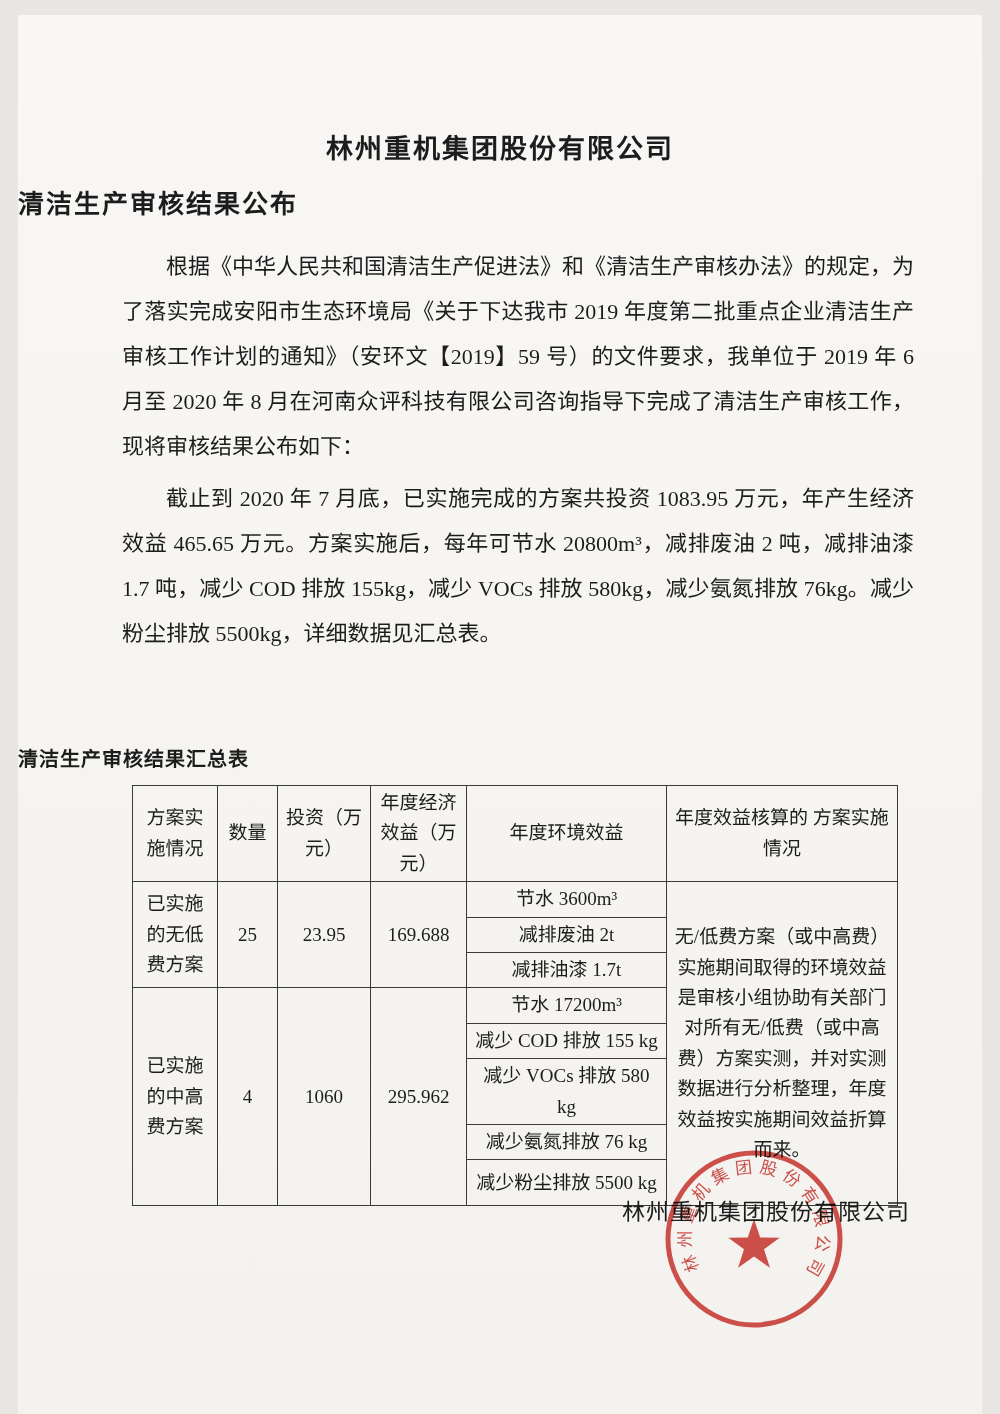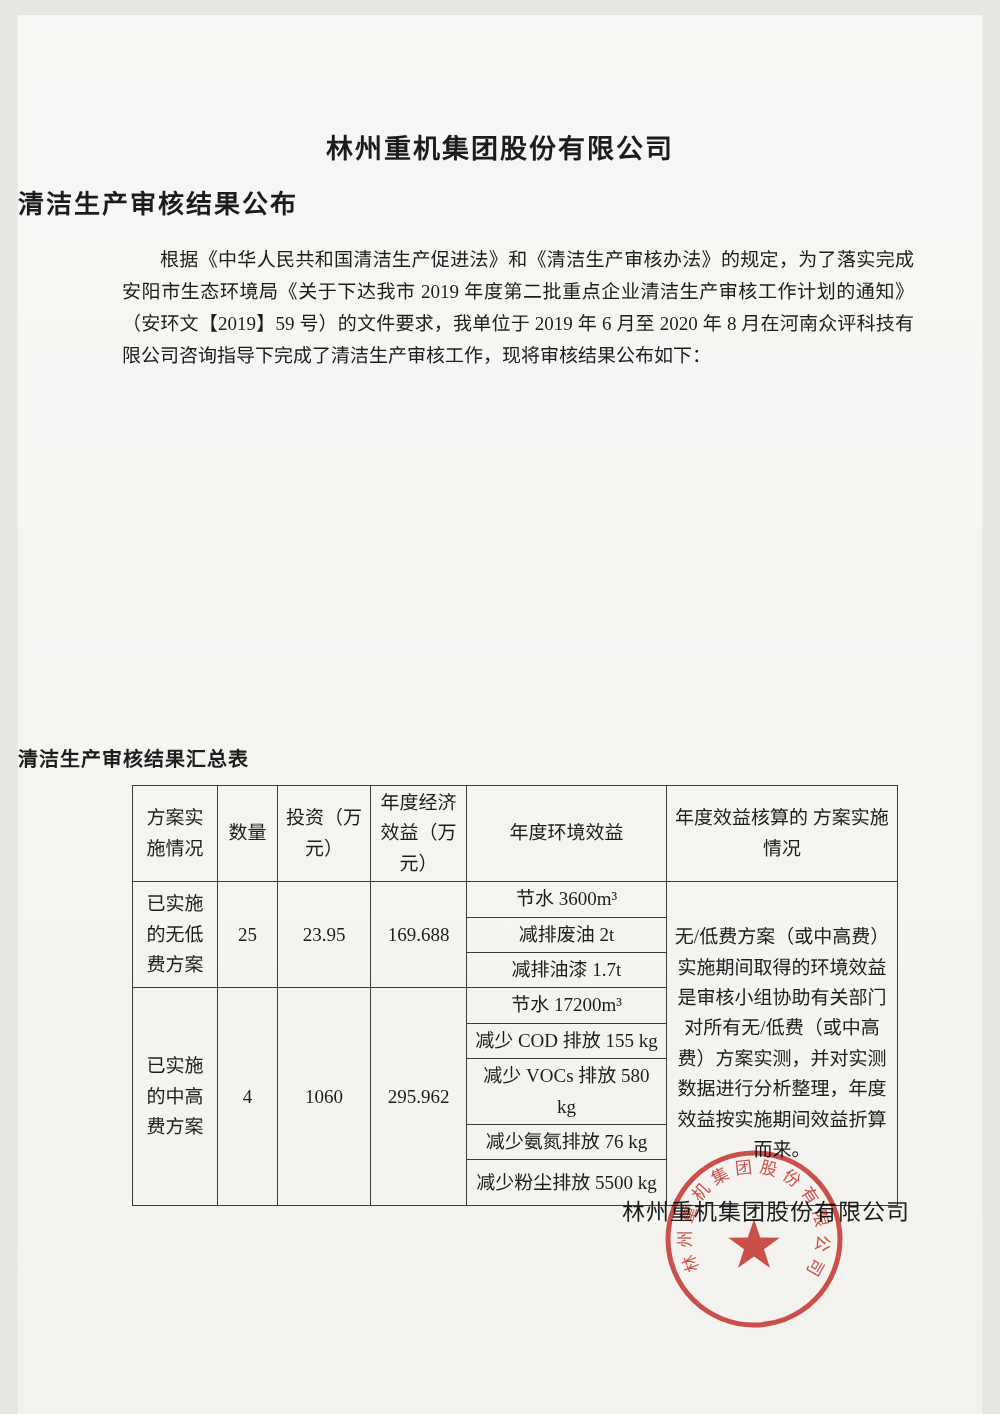--- a/index.html
+++ b/index.html
@@ -16,21 +16,21 @@
   .doc-title {
     position:absolute; top:112px; left:0; width:100%;
     text-align:center; font-size:27px; font-weight:bold; letter-spacing:2px; margin:0;
   }
   .doc-subtitle {
     position:absolute; top:168px; left:0; width:100%;
     text-align:left; font-size:26px; font-weight:bold; letter-spacing:2px; margin:0;
   }
   .body-text {
     position:absolute; left:104px; top:229px; width:792px;
-    font-size:19px; line-height:32px; text-align:justify;
+    font-size:22px; line-height:45px; text-align:justify;
   }
   .body-text p { margin:0 0 7px 0; text-indent:2em; }
   .table-title {
     position:absolute; top:728px; left:0; width:100%;
     text-align:left; font-size:20px; font-weight:bold; letter-spacing:1px;
   }
   table.summary {
     position:absolute; left:114px; top:770px;
     width:765px; table-layout:fixed; border-collapse:collapse;
     font-size:19px;
@@ -64,20 +64,21 @@
 </head>
 <body>
 
 <div class="page">
 
   <h1 class="doc-title">林州重机集团股份有限公司</h1>
   <h2 class="doc-subtitle">清洁生产审核结果公布</h2>
 
   <div class="body-text">
     <p>根据《中华人民共和国清洁生产促进法》和《清洁生产审核办法》的规定，为了落实完成安阳市生态环境局《关于下达我市 2019 年度第二批重点企业清洁生产审核工作计划的通知》（安环文【2019】59 号）的文件要求，我单位于 2019 年 6 月至 2020 年 8 月在河南众评科技有限公司咨询指导下完成了清洁生产审核工作，现将审核结果公布如下：</p>
+    <p>截止到 2020 年 7 月底，已实施完成的方案共投资 1083.95 万元，年产生经济效益 465.65 万元。方案实施后，每年可节水 20800m³，减排废油 2 吨，减排油漆 1.7 吨，减少 COD 排放 155kg，减少 VOCs 排放 580kg，减少氨氮排放 76kg。减少粉尘排放 5500kg，详细数据见汇总表。</p>
   </div>
 
   <div class="table-title">清洁生产审核结果汇总表</div>
 
   <table class="summary">
     <colgroup>
       <col style="width:85px">
         <col style="width:60px">
         <col style="width:93px">
       <col style="width:96px">

